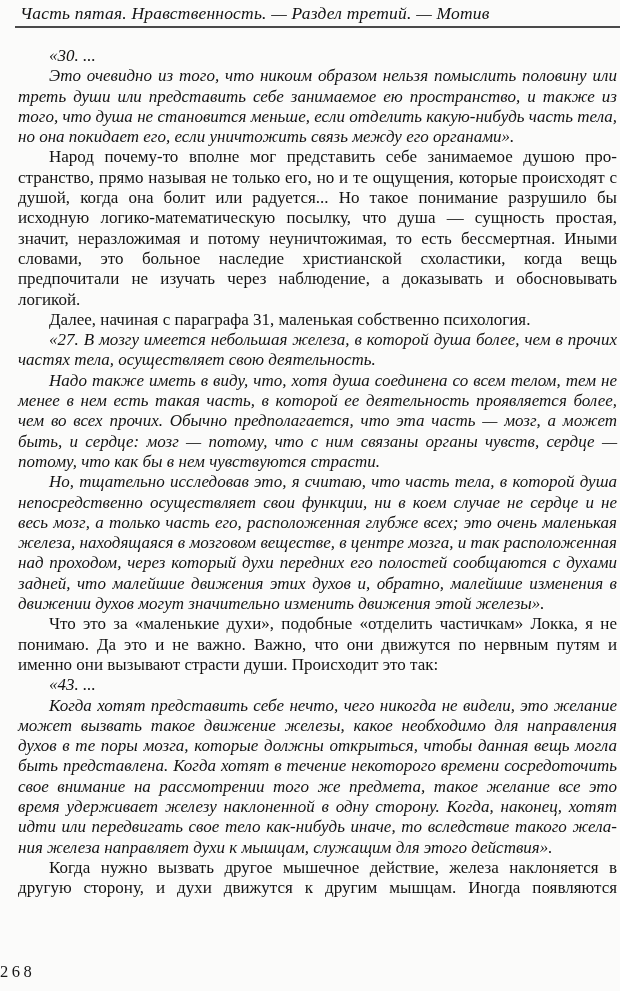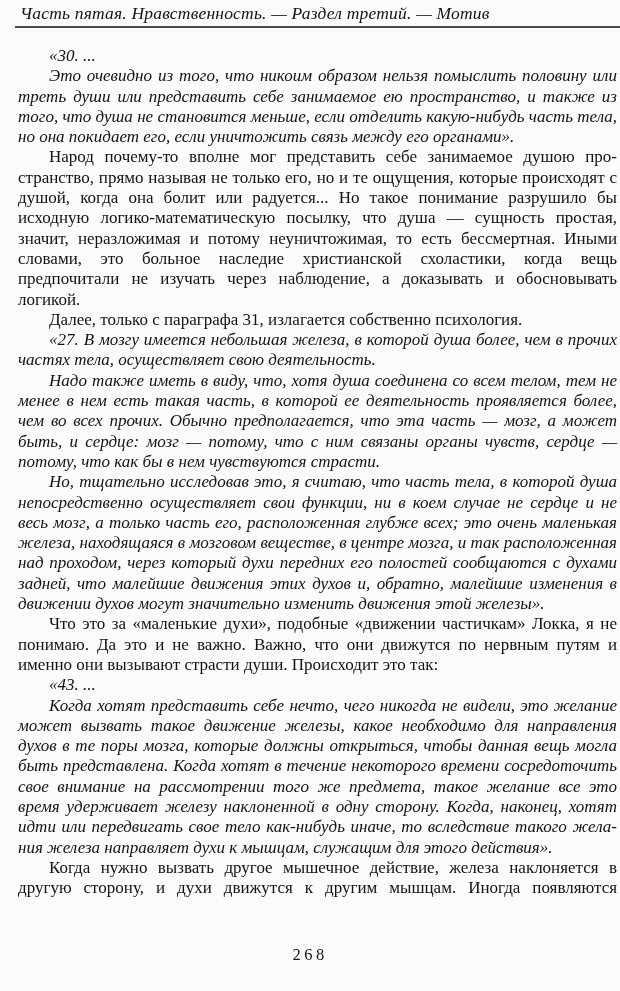--- a/index.html
+++ b/index.html
@@ -47,40 +47,40 @@
     font-style: italic;
   }
   
   p.para:last-child {
     text-align-last: justify;
   }
   .page-number {
     position: absolute;
     left: 0;
     right: 0;
-    bottom: 26px;
-    text-align: center;
+    bottom: 9px;
+    text-align: left;
     font-size: 16.5px;
     letter-spacing: 3.5px;
     color: #161616;
   }
 </style>
 </head>
 <body>
 
 <div class="page">
   <div class="running-head">Часть пятая. Нравственность. — Раздел третий. — Мотив</div>
   <hr class="head-rule">
   <div class="body-text">
       <p class="para italic">«30. ...</p>
       <p class="para italic">Это очевидно из того, что никоим образом нельзя помыслить половину или треть души или представить себе занимаемое ею пространство, и также из того, что душа не становится меньше, если отделить какую-нибудь часть тела, но она покидает его, если уничтожить связь между его органами».</p>
       <p class="para">Народ почему-то вполне мог представить себе занимаемое душою про­странство, прямо называя не только его, но и те ощущения, которые про­исходят с душой, когда она болит или радуется... Но такое понимание разру­шило бы исходную логико-математическую посылку, что душа — сущность простая, значит, неразложимая и потому неуничтожимая, то есть бессмер­тная. Иными словами, это больное наследие христианской схоластики, ког­да вещь предпочитали не изучать через наблюдение, а доказывать и обосно­вывать логикой.</p>
-      <p class="para">Далее, только с параграфа 31, излагается собственно психология.</p>
+      <p class="para">Далее, начиная с параграфа 31, маленькая собственно психология.</p>
       <p class="para italic">«27. В мозгу имеется небольшая железа, в которой душа более, чем в прочих частях тела, осуществляет свою деятельность.</p>
       <p class="para italic">Надо также иметь в виду, что, хотя душа соединена со всем телом, тем не менее в нем есть такая часть, в которой ее деятельность проявляется более, чем во всех прочих. Обычно предполагается, что эта часть — мозг, а может быть, и сердце: мозг — потому, что с ним связаны органы чувств, сердце — потому, что как бы в нем чувствуются страсти.</p>
       <p class="para italic">Но, тщательно исследовав это, я считаю, что часть тела, в которой душа непосредственно осуществляет свои функции, ни в коем случае не сердце и не весь мозг, а только часть его, расположенная глубже всех; это очень маленькая железа, находящаяся в мозговом веществе, в центре мозга, и так расположенная над проходом, через который духи передних его полостей сообщаются с духами задней, что малейшие движения этих духов и, обратно, малейшие изменения в движении духов могут значительно изменить движения этой железы».</p>
-      <p class="para">Что это за «маленькие духи», подобные «движении частичкам» Лок­ка, я не понимаю. Да это и не важно. Важно, что они движутся по нервным путям и именно они вызывают страсти души. Происходит это так:</p>
+      <p class="para">Что это за «маленькие духи», подобные «отделить частичкам» Лок­ка, я не понимаю. Да это и не важно. Важно, что они движутся по нервным путям и именно они вызывают страсти души. Происходит это так:</p>
       <p class="para italic">«43. ...</p>
       <p class="para italic">Когда хотят представить себе нечто, чего никогда не видели, это желание может вызвать такое движение железы, какое необходимо для направления духов в те поры мозга, которые должны открыться, чтобы данная вещь могла быть представлена. Когда хотят в течение некоторого времени сосредоточить свое внимание на рассмотрении того же предмета, такое желание все это время удерживает железу наклоненной в одну сторону. Когда, наконец, хотят идти или передвигать свое тело как-нибудь иначе, то вследствие такого жела­ния железа направляет духи к мышцам, служащим для этого действия».</p>
       <p class="para">Когда нужно вызвать другое мышечное действие, железа наклоняется в другую сторону, и духи движутся к другим мышцам. Иногда появляются</p>
     </div>
   <div class="page-number">268</div>
 </div>
 
 </body></html>

